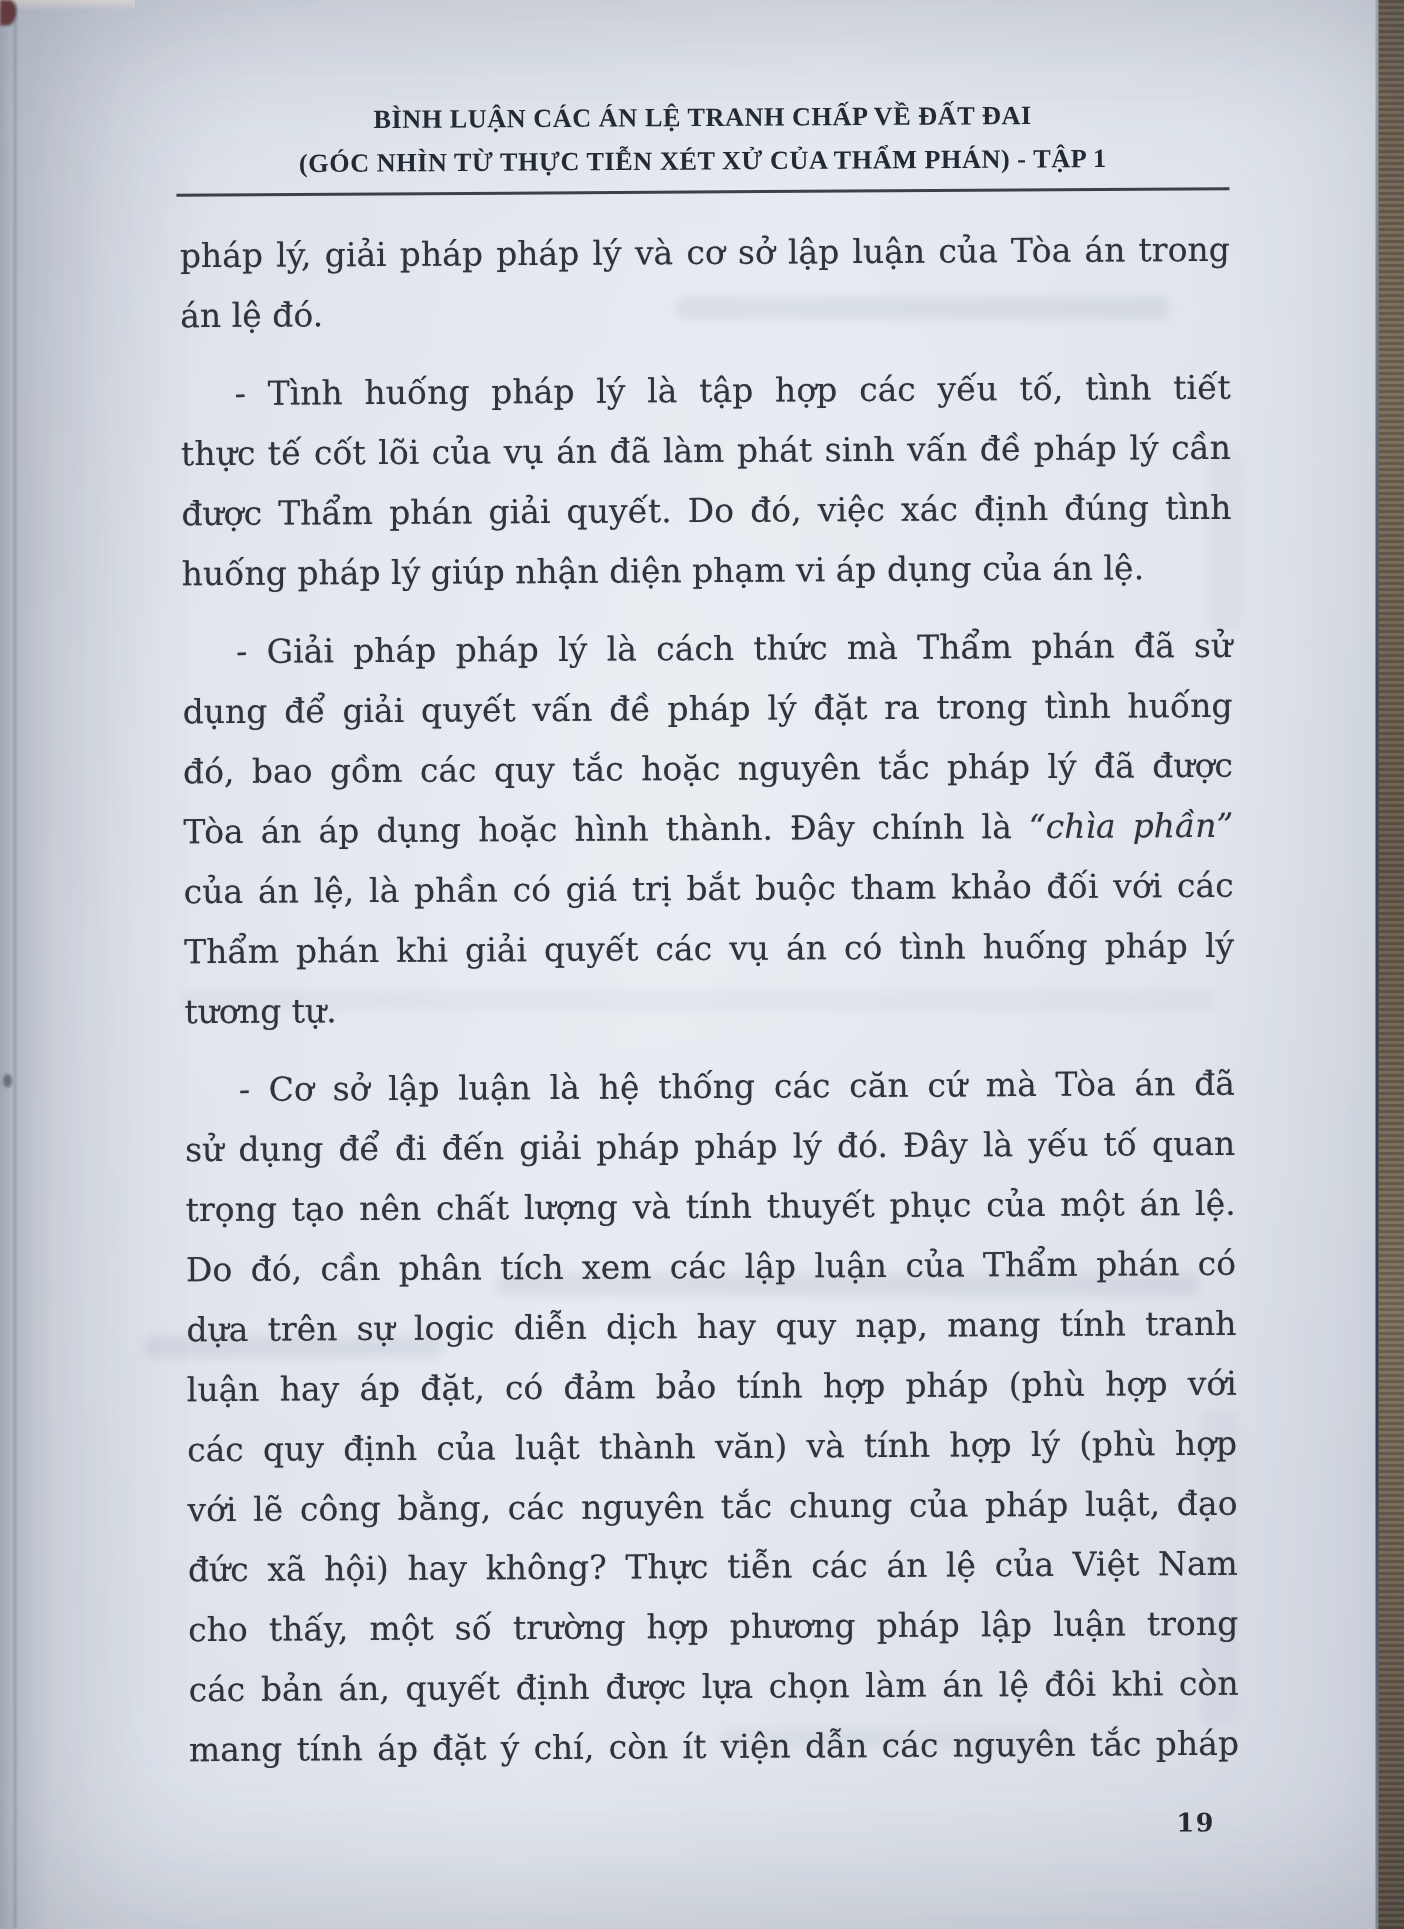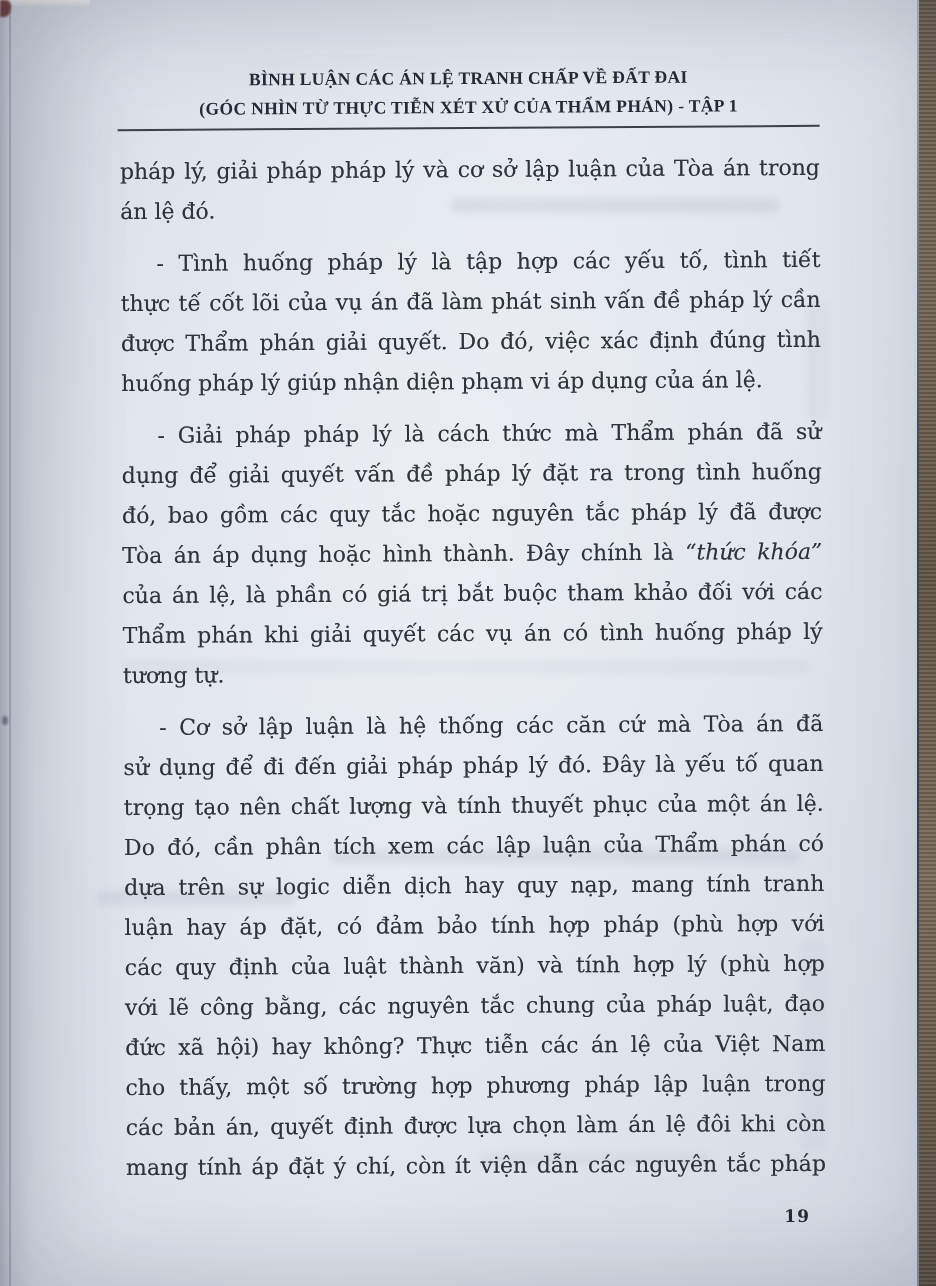--- a/index.html
+++ b/index.html
@@ -134,21 +134,21 @@
       <div class="line">thực tế cốt lõi của vụ án đã làm phát sinh vấn đề pháp lý cần</div>
       <div class="line">được Thẩm phán giải quyết. Do đó, việc xác định đúng tình</div>
       <div class="line last">huống pháp lý giúp nhận diện phạm vi áp dụng của án lệ.</div>
     </div>
 
     <div class="para">
       <div class="line indent">- Giải pháp pháp lý là cách thức mà Thẩm phán đã sử</div>
       <div class="line">dụng để giải quyết vấn đề pháp lý đặt ra trong tình huống</div>
       <div class="line">đó, bao gồm các quy tắc hoặc nguyên tắc pháp lý đã được</div>
       <div class="line">
-        <span>Tòa án áp dụng hoặc hình thành. Đây chính là </span><em class="italic-phrase">“thức khóa”</em>
+        <span>Tòa án áp dụng hoặc hình thành. Đây chính là </span><em class="italic-phrase">“chìa phần”</em>
       </div>
       <div class="line">của án lệ, là phần có giá trị bắt buộc tham khảo đối với các</div>
       <div class="line">Thẩm phán khi giải quyết các vụ án có tình huống pháp lý</div>
       <div class="line last">tương tự.</div>
     </div>
 
     <div class="para">
       <div class="line indent">- Cơ sở lập luận là hệ thống các căn cứ mà Tòa án đã</div>
       <div class="line">sử dụng để đi đến giải pháp pháp lý đó. Đây là yếu tố quan</div>
       <div class="line">trọng tạo nên chất lượng và tính thuyết phục của một án lệ.</div>

